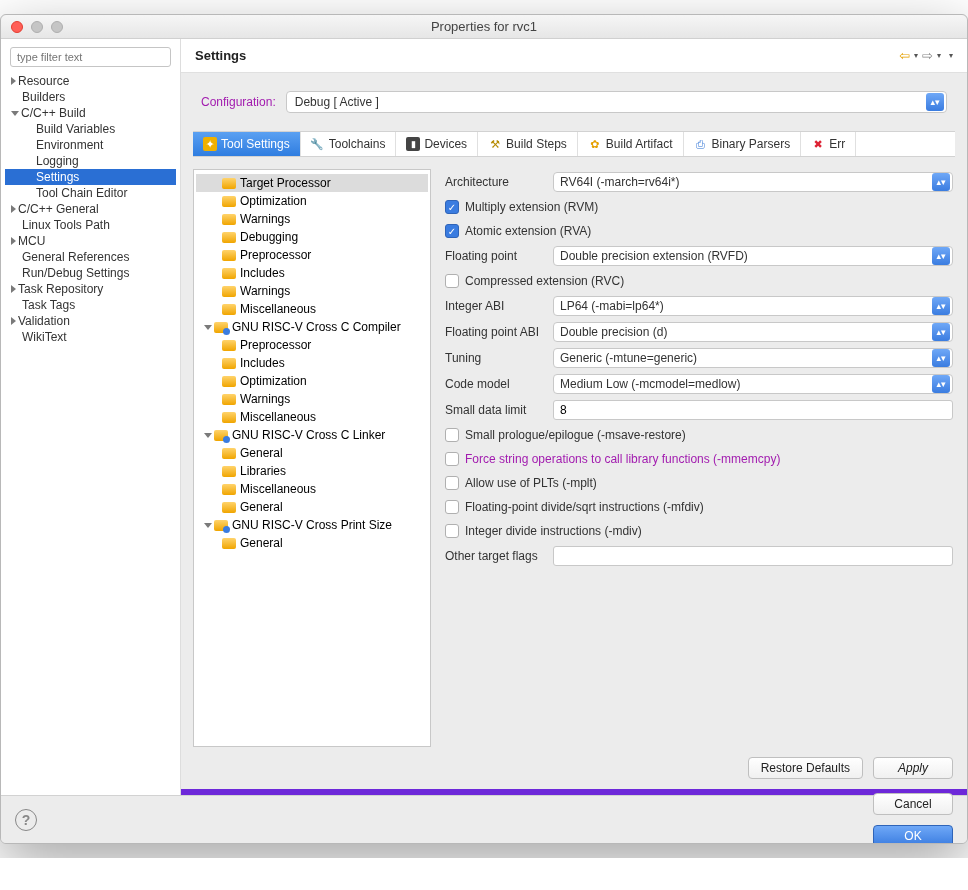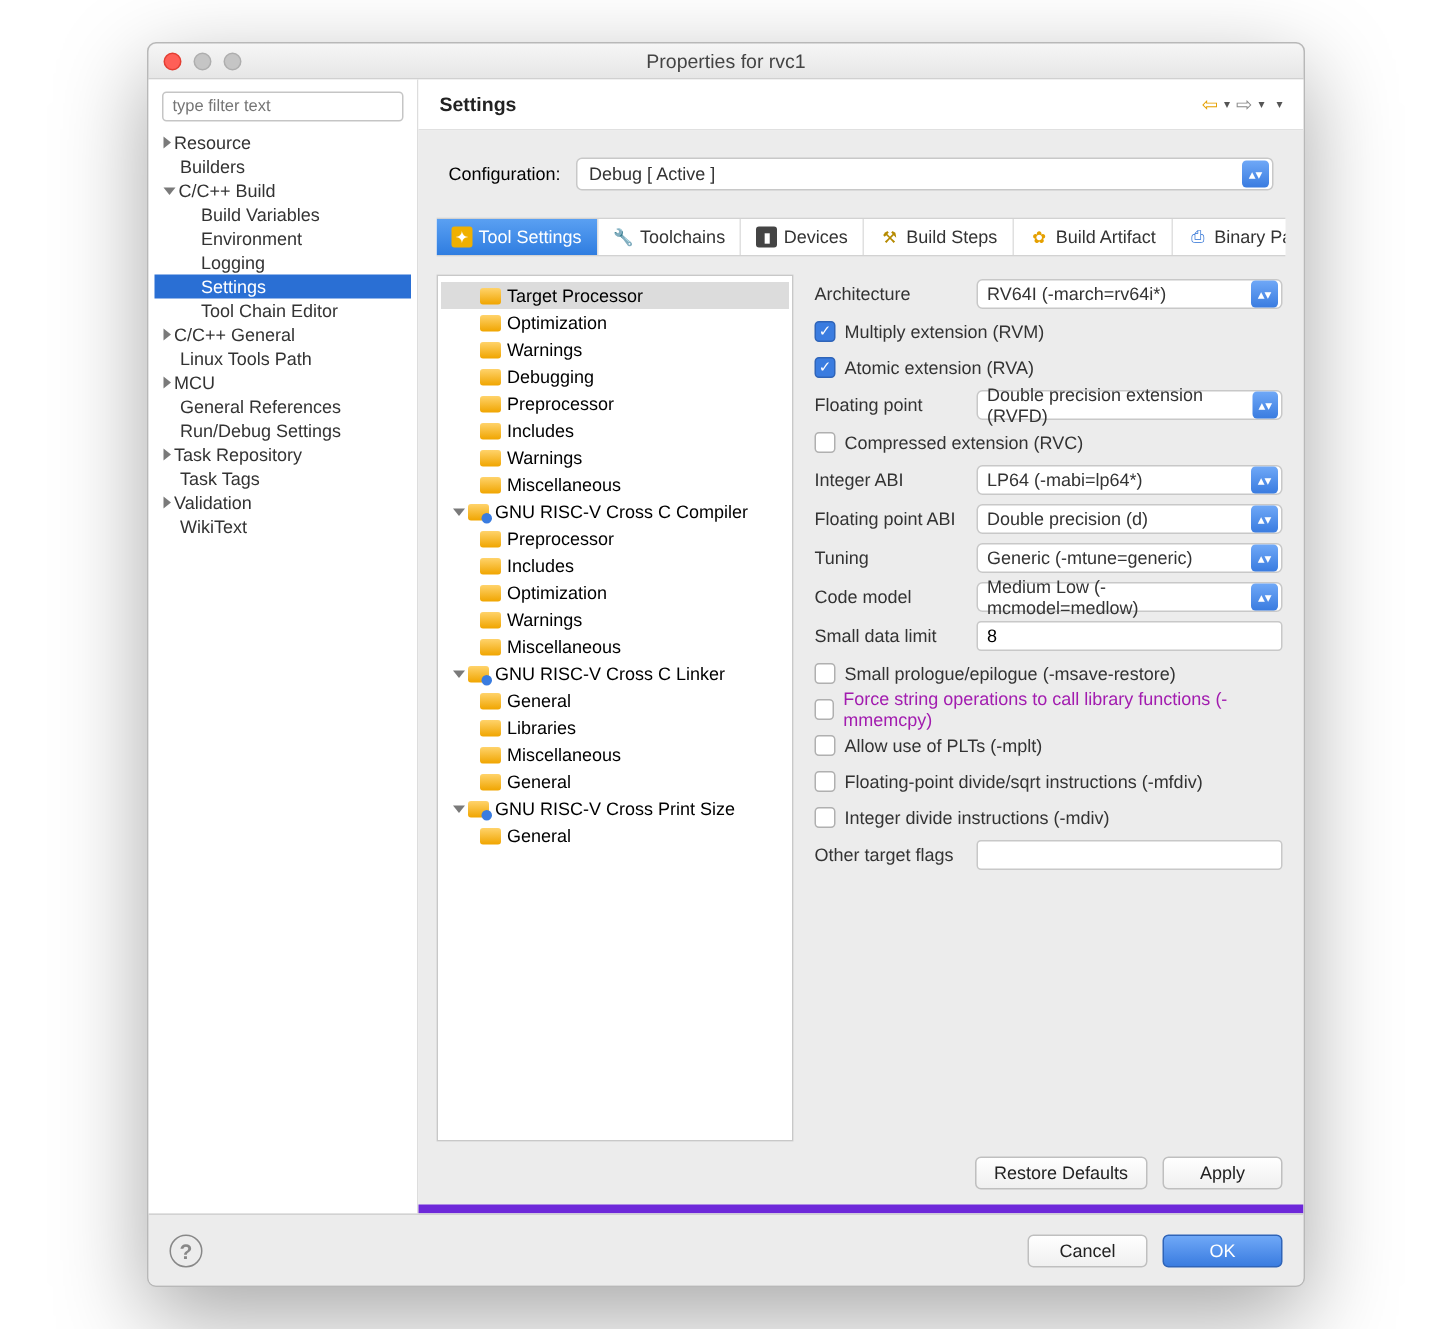--- a/index.html
+++ b/index.html
@@ -1,17 +1,17 @@
 <!DOCTYPE html>
 <html><head>
 <meta charset="utf-8">
 <style>
 * { box-sizing: border-box; margin: 0; padding: 0; font-family: -apple-system, "Helvetica Neue", Arial, sans-serif; }
 body { background: #fff; }
-.window { width: 772px; height: 830px; margin: 28px auto; border: 1px solid #b8b8b8; border-radius: 6px; box-shadow: 0 20px 60px rgba(0,0,0,0.35); display: flex; flex-direction: column; background: #ececec; overflow: hidden; }
+.window { width: 968px; height: 830px; margin: 14px auto; border: 1px solid #b8b8b8; border-radius: 6px; box-shadow: 0 20px 60px rgba(0,0,0,0.35); display: flex; flex-direction: column; background: #ececec; overflow: hidden; }
 .titlebar { height: 24px; background: linear-gradient(#f6f6f6,#e6e6e6); border-bottom: 1px solid #d0d0d0; display: flex; align-items: center; position: relative; border-radius: 6px 6px 0 0;}
 .tb-buttons { display:flex; gap:8px; margin-left:10px;}
 .tb-btn { width:12px; height:12px; border-radius:50%; }
 .tb-close{background:#ff5f57;border:0.5px solid #e33e32;}
 .tb-min{background:#c5c5c5;border:0.5px solid #aeaeae;}
 .tb-max{background:#c5c5c5;border:0.5px solid #aeaeae;}
 .tb-title{ position:absolute; left:0; right:0; text-align:center; font-size:13px; color:#444;}
 .body { flex:1; display:flex; background:#fff; min-height:0;}
 .left { width:180px; border-right:1px solid #ddd; padding:6px 4px; background:#fff; font-size:12px; color:#333;}
 .filter { width: calc(100% - 10px); margin: 2px 5px 6px 5px; height:20px; border:1px solid #c5c5c5; border-radius:3px; padding:0 6px; font-size:11px; color:#999; background:#fff;}
@@ -24,21 +24,21 @@
 .ind0{padding-left:6px;} .ind1{padding-left:20px;}
 .right { flex:1; display:flex; flex-direction:column; min-width:0;}
 .header { height:34px; display:flex; align-items:center; justify-content:space-between; padding:0 14px; background:#fff; border-bottom:1px solid #e0e0e0;}
 .header h1{ font-size:13px; font-weight:700; color:#222;}
 .hdr-actions{ display:flex; align-items:center; gap:4px;}
 .arrow-ico{ font-size:13px; color:#888;}
 .arrow-ico.y{color:#e5a000;}
 .tiny-tri{font-size:8px;color:#555;}
 .content { flex:1; background:#ececec; padding:0; display:flex; flex-direction:column; min-height:0;}
 .config-bar { padding:18px 20px; display:flex; align-items:center; gap:10px;}
-.config-bar label{ font-size:12px; color:#000000;}
+.config-bar label{ font-size:12px; color:#a21caf;}
 .select { flex:1; height:22px; background:#fff; border:1px solid #c8c8c8; border-radius:4px; display:flex; align-items:center; justify-content:space-between; padding:0 2px 0 8px; font-size:12px; color:#333;}
 .sel-btn{ width:18px; height:18px; background:linear-gradient(#6fa8f7,#3a7ce0); border-radius:3px; display:flex; align-items:center; justify-content:center; color:#fff; font-size:9px;}
 .btn { height:22px; padding:0 12px; background:linear-gradient(#fff,#f0f0f0); border:1px solid #bfbfbf; border-radius:4px; font-size:12px; color:#222; display:inline-flex; align-items:center; justify-content:center;}
 .btn.primary{ background:linear-gradient(#6fa8f7,#3a7ce0); color:#fff; border-color:#2f64b8;}
 .tabstrip { height:26px; background:#fff; border-top:1px solid #d2d2d2; border-bottom:1px solid #d2d2d2; display:flex; align-items:stretch; overflow:hidden; margin:0 12px;}
 .tab { display:flex; align-items:center; gap:4px; padding:0 10px; font-size:12px; color:#333; border-right:1px solid #e0e0e0; white-space:nowrap;}
 .tab.active{ background:linear-gradient(#5aa0f2,#2f7de0); color:#fff;}
 .tab-ico{ width:14px; height:14px; display:inline-flex; align-items:center; justify-content:center; font-size:11px;}
 .tab-ico.tools{ background:#f0b000; border-radius:2px; color:#fff;}
 .tab-ico.wrench{color:#888;}
@@ -59,21 +59,21 @@
 .fcontrol{ flex:1;}
 .sel2{ height:20px; background:#fff; border:1px solid #c8c8c8; border-radius:4px; display:flex; align-items:center; justify-content:space-between; padding:0 2px 0 6px;}
 .input{ height:20px; width:100%; background:#fff; border:1px solid #c8c8c8; border-radius:3px; padding:0 6px; font-size:12px;}
 .chk-row{ display:flex; align-items:center; height:24px; gap:6px;}
 .chk{ width:14px; height:14px; border:1px solid #b0b0b0; border-radius:3px; background:#fff; display:inline-flex; align-items:center; justify-content:center; font-size:10px; color:#fff;}
 .chk.on{ background:#3a7ce0; border-color:#2f64b8;}
 .disabled{ color:#a21caf;}
 .panel-footer{ display:flex; justify-content:flex-end; gap:10px; padding:10px 14px; border-bottom:6px solid #6d28d9;}
 .dlg-footer{ height:48px; display:flex; align-items:center; justify-content:space-between; padding:0 14px; background:#ececec; border-top:1px solid #d2d2d2;}
 .help-ico{ width:22px; height:22px; border:1.5px solid #888; border-radius:50%; display:flex; align-items:center; justify-content:center; color:#888; font-size:14px; font-weight:600;}
-.dlg-btns{ display:flex; gap:10px;}
+.dlg-btns{ display:flex; gap:10px;flex-direction:column;}
 .dlg-btns .btn{ width:80px;}
 </style>
 </head>
 <body>
 
 <div class="window">
   <div class="titlebar">
     <div class="tb-buttons">
       <div class="tb-btn tb-close"></div>
       <div class="tb-btn tb-min"></div>
@@ -380,21 +380,21 @@
               </div>
             <div class="frow">
               <label>Other target flags</label>
               <input class="input fcontrol" value="" style="">
             </div>
           </div>
         </div>
 
         <div class="panel-footer">
           <button class="btn">Restore Defaults</button>
-          <button class="btn" style="width:80px;">Apply</button>
+          <button class="btn" style="width:80px;font-style:italic;">Apply</button>
         </div>
       </div>
     </div>
   </div>
 
   <div class="dlg-footer">
     <div class="help-ico">?</div>
     <div class="dlg-btns">
       <button class="btn">Cancel</button>
       <button class="btn primary">OK</button>

